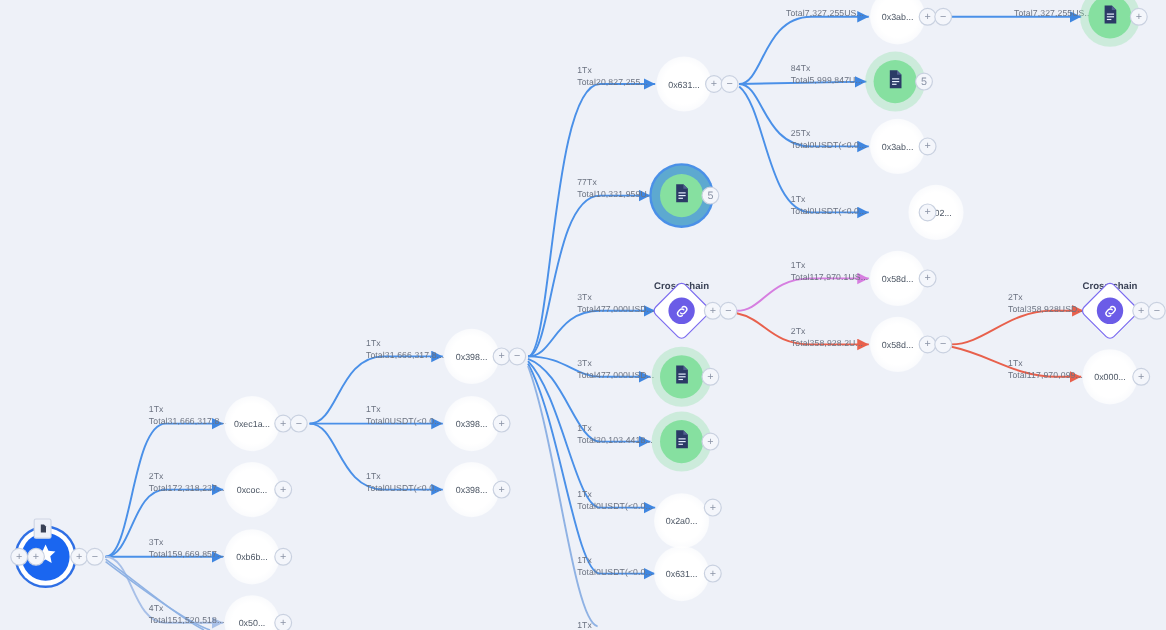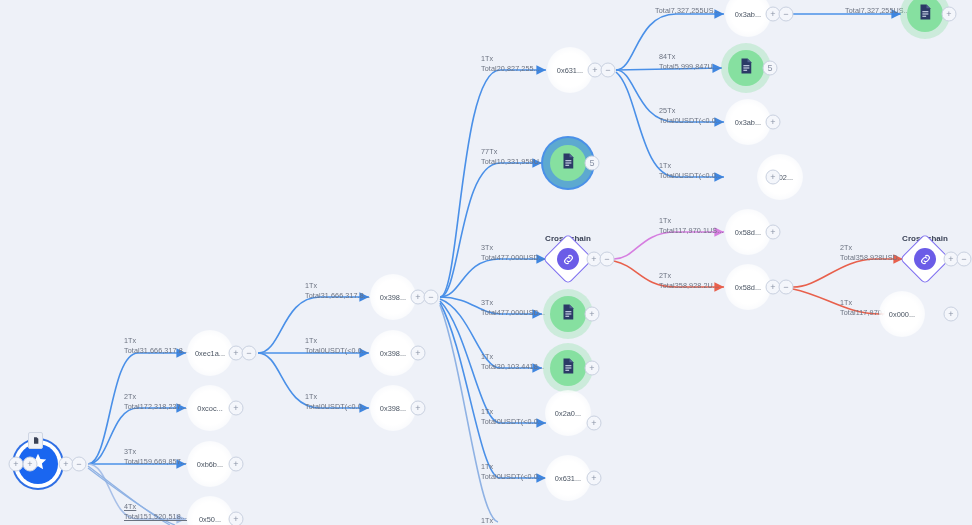--- a/index.html
+++ b/index.html
@@ -146,21 +146,21 @@
       <path d="M614,261 C638,266 642,287 676,287 L724,287" stroke="#e8604c" marker-end="url(#ah-red)"></path>
       <path d="M793,287 C820,287 840,259 876,259 L903,259" stroke="#e8604c" marker-end="url(#ah-red)"></path>
       <path d="M793,289 C826,296 846,314 880,314 L901,314" stroke="#e8604c" marker-end="url(#ah-red)"></path>
     </g>
   </svg>
 
   <div id="edge-labels">
       <div class="elabel" style="left: 124px; top: 336px;"><span>1Tx</span><span class="l2">Total31,666,317.8...</span></div>
       <div class="elabel" style="left: 124px; top: 392px;"><span>2Tx</span><span class="l2">Total172,318,237...</span></div>
       <div class="elabel" style="left: 124px; top: 447px;"><span>3Tx</span><span class="l2">Total159,669,857...</span></div>
-      <div class="elabel" style="left: 124px; top: 502px; text-decoration: underline;"><span>4Tx</span><span class="l2">Total151,520,518...</span></div>
+      <div class="elabel" style="left: 124px; top: 502px;"><span>4Tx</span><span class="l2">Total151,520,518...</span></div>
       <div class="elabel" style="left: 305px; top: 281px;"><span>1Tx</span><span class="l2">Total31,666,317.8...</span></div>
       <div class="elabel" style="left: 305px; top: 336px;"><span>1Tx</span><span class="l2">Total0USDT(&lt;0.0...</span></div>
       <div class="elabel" style="left: 305px; top: 392px;"><span>1Tx</span><span class="l2">Total0USDT(&lt;0.0...</span></div>
       <div class="elabel" style="left: 481px; top: 54px;"><span>1Tx</span><span class="l2">Total20,827,255...</span></div>
       <div class="elabel" style="left: 481px; top: 147px;"><span>77Tx</span><span class="l2">Total10,331,959U...</span></div>
       <div class="elabel" style="left: 481px; top: 243px;"><span>3Tx</span><span class="l2">Total477,000USD...</span></div>
       <div class="elabel" style="left: 481px; top: 298px;"><span>3Tx</span><span class="l2">Total477,000USD...</span></div>
       <div class="elabel" style="left: 481px; top: 352px;"><span>1Tx</span><span class="l2">Total30,103.4418...</span></div>
       <div class="elabel" style="left: 481px; top: 407px;"><span>1Tx</span><span class="l2">Total0USDT(&lt;0.0...</span></div>
       <div class="elabel" style="left: 481px; top: 462px;"><span>1Tx</span><span class="l2">Total0USDT(&lt;0.0...</span></div>
@@ -270,21 +270,21 @@
         <div class="n-green">
           <span><svg width="18" height="18" viewBox="0 0 24 24" fill="#2b3a66">
               <path d="M6 2h8l5 5v15H6z" fill="#2b3a66"></path>
               <path d="M14 2l5 5h-5z" fill="#50608f"></path>
               <rect x="8.5" y="11" width="8" height="1.3" fill="#e8f0ff"></rect>
               <rect x="8.5" y="14" width="8" height="1.3" fill="#e8f0ff"></rect>
               <rect x="8.5" y="17" width="5" height="1.3" fill="#e8f0ff"></rect>
             </svg></span>
         </div>
       </div>
-      <div class="node" style="left: 568px; top: 413px;">
+      <div class="node" style="left: 568px; top: 434px;">
         <div class="n-plain">
           <span class="addr">0x2a0...</span>
         </div>
       </div>
       <div class="node" style="left: 568px; top: 478px;">
         <div class="n-plain">
           <span class="addr">0x631...</span>
         </div>
       </div>
       <div class="node" style="left: 748px; top: 14px;">
@@ -339,21 +339,21 @@
           <div class="inner">
             <div class="cross-badge">
               <svg width="13" height="13" viewBox="0 0 24 24" fill="none" stroke="#ffffff" stroke-width="2.1" stroke-linecap="round">
                 <path d="M9.5 14.5c1.8 1.8 4.4 1.6 6-.1l2.4-2.5c1.7-1.8 1.6-4.5-.1-6.2s-4.4-1.6-6 .1"></path>
                 <path d="M14.5 9.5c-1.8-1.8-4.4-1.6-6 .1l-2.4 2.5c-1.7 1.8-1.6 4.5.1 6.2s4.4 1.6 6-.1"></path>
               </svg>
             </div>
           </div>
         </div>
       </div>
-      <div class="node" style="left: 902px; top: 314px;">
+      <div class="node" style="left: 925px; top: 314px;">
         <div class="n-plain">
           <span class="addr">0x000...</span>
         </div>
       </div>
     </div>
   <div id="pills">
       <div class="pill" style="left: 16px; top: 464px;">
         <span>+</span>
       </div>
       <div class="pill" style="left: 30px; top: 464px;">

